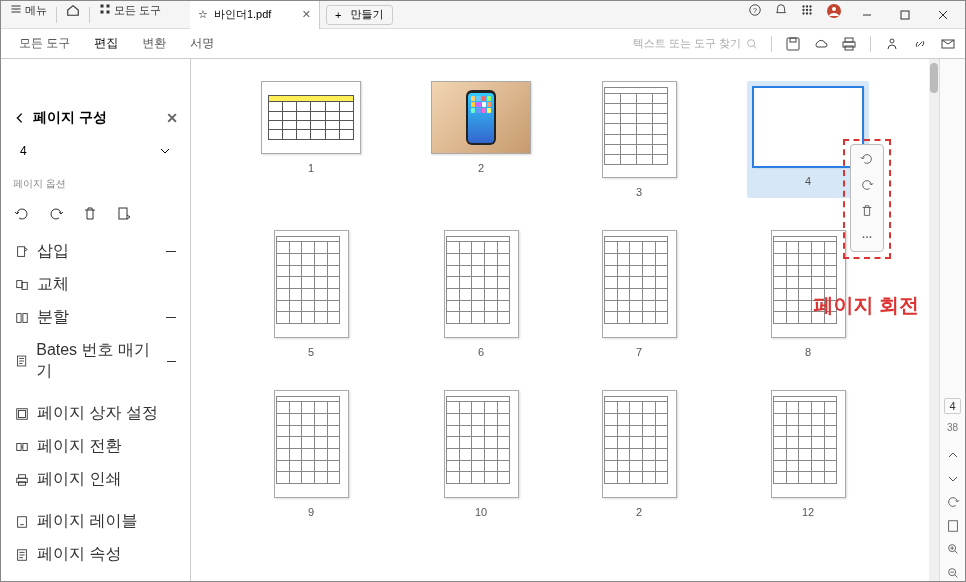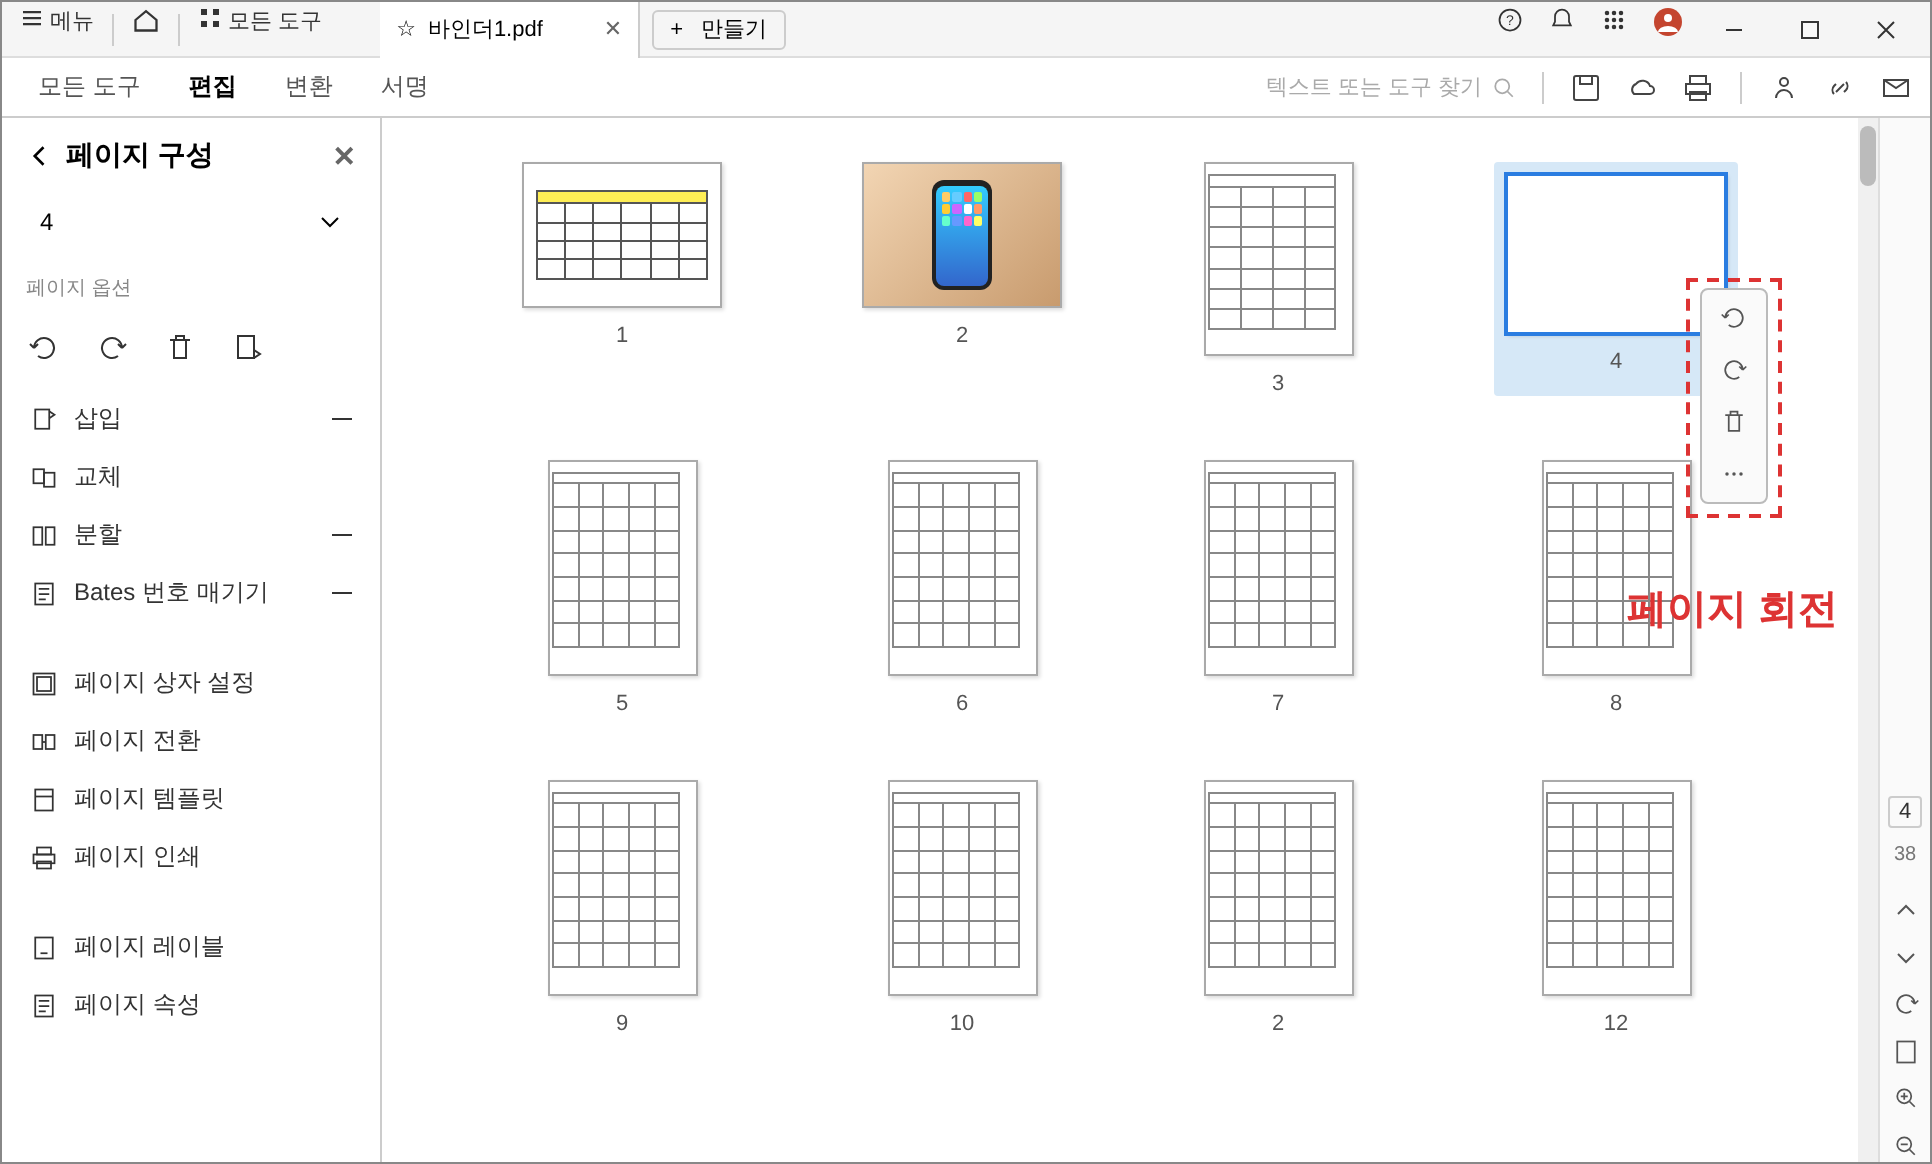--- a/index.html
+++ b/index.html
@@ -8,34 +8,34 @@
 .tb-left { display: flex; align-items: center; gap: 2px; padding: 0 4px; }
 .tb-btn { display:flex; justify-content:center; height:24px; padding:0 5px; font-size:11px; cursor:pointer; color:#333;}
 .vsep{width:1px;height:16px;background:#ccc;margin:0 2px;}
 .tab{display:flex;align-items:center;height:28px;padding:0 8px;font-size:11px;border-right:1px solid #ccc;background:#fff;gap:6px;}
 .tab.active{background:#fff;}
 .tab-close{color:#666;cursor:pointer;}
 .tb-right{margin-left:auto;display:flex;align-items:center;gap:2px;padding-right:4px;}
 .win-ctrl{width:36px;height:28px;display:flex;align-items:center;justify-content:center;cursor:pointer;color:#333;}
 .toolbar{height:30px;display:flex;align-items:center;padding:0 8px;border-bottom:1px solid #ccc;}
 .tool-tab{padding:4px 10px;font-size:12px;color:#555;cursor:pointer;}
-.tool-tab.active{font-weight:bold;color:#000;}
+.tool-tab.active{font-weight:normal;color:#000;}
 .tool-tab + .tool-tab { margin-left: 4px;}
 .tool-right{margin-left:auto;display:flex;align-items:center;gap:10px;}
 .search-box{display:flex;align-items:center;gap:4px;font-size:11px;color:#aaa;}
 .tool-icon{cursor:pointer;color:#444;display:flex;align-items:center;justify-content:center;width:18px;height:18px;}
 .main{flex:1;display:flex;min-height:0;}
 .sidebar{width:190px;border-right:1px solid #ccc;padding:10px 12px;display:flex;flex-direction:column;overflow-y:auto;}
-.sb-head{display:flex;align-items:center;gap:6px;font-size:14px;font-weight:bold;margin-bottom:12px;}
+.sb-head{display:flex;align-items:center;gap:6px;font-size:14px;font-weight:bold;margin-bottom:12px;margin-top:40px;}
 .sb-close{margin-left:auto;cursor:pointer;color:#666;}
 .sb-label{font-size:10px;color:#888;margin-bottom:6px;margin-top:4px;}
 .sb-select{display:flex;align-items:center;justify-content:space-between;font-size:12px;padding:4px 6px;border:1px solid transparent;cursor:pointer;margin-bottom:10px;}
 .sb-icon-row{display:flex;gap:16px;margin:8px 0 12px;}
 .sb-icon{cursor:pointer;color:#333;display:flex;align-items:center;justify-content:center;width:18px;height:18px;}
-.sb-item{display:flex;align-items:center;gap:8px;font-size:12px;color:#333;padding:6px 2px;cursor:pointer;}
+.sb-item{display:flex;align-items:center;gap:8px;font-size:16px;color:#333;padding:6px 2px;cursor:pointer;}
 .sb-gap{height:16px;}
 .content{flex:1;position:relative;background:#fff;overflow:hidden;}
 .scroll-area{position:absolute;inset:0;overflow-y:auto;}
 .thumbs{display:grid;grid-template-columns:repeat(4,1fr);gap:32px 70px;padding:22px 70px 30px;}
 .thumb{display:flex;flex-direction:column;align-items:center;gap:8px;}
 .page{border:1px solid #aaa;background:#fff;box-shadow:1px 1px 2px rgba(0,0,0,0.15);display:flex;align-items:center;justify-content:center;font-size:6px;color:#555;overflow:hidden;}
 .page-land{width:100px;height:73px;}
 .page-port{width:75px;height:108px;}
 .page-num{font-size:11px;color:#555;}
 .thumb.selected .page{outline:2px solid #2a7de1;outline-offset:-1px;}
@@ -287,27 +287,20 @@
   <div class="sb-item">
         <svg class="svg14" viewBox="0 0 16 16">
           <rect x="2" y="4" width="5" height="8" fill="none" stroke="currentColor"></rect>
           <rect x="9" y="4" width="5" height="8" fill="none" stroke="currentColor"></rect>
           <path d="M7 8h2" stroke="currentColor"></path>
         </svg>
         <span>페이지 전환</span>
       </div>
   <div class="sb-item">
         <svg class="svg14" viewBox="0 0 16 16">
-          <rect x="3" y="2" width="10" height="12" fill="none" stroke="currentColor"></rect>
-          <path d="M3 6h10" stroke="currentColor"></path>
-        </svg>
-        <span>페이지 템플릿</span>
-      </div>
-  <div class="sb-item">
-        <svg class="svg14" viewBox="0 0 16 16">
           <rect x="4" y="2" width="8" height="4" fill="none" stroke="currentColor"></rect>
           <rect x="2" y="6" width="12" height="5" fill="none" stroke="currentColor"></rect>
           <rect x="4" y="10" width="8" height="4" fill="none" stroke="currentColor"></rect>
         </svg>
         <span>페이지 인쇄</span>
       </div>
   <div class="sb-gap"></div>
   <div class="sb-item">
         <svg class="svg14" viewBox="0 0 16 16">
           <rect x="3" y="2" width="10" height="12" fill="none" stroke="currentColor"></rect>

